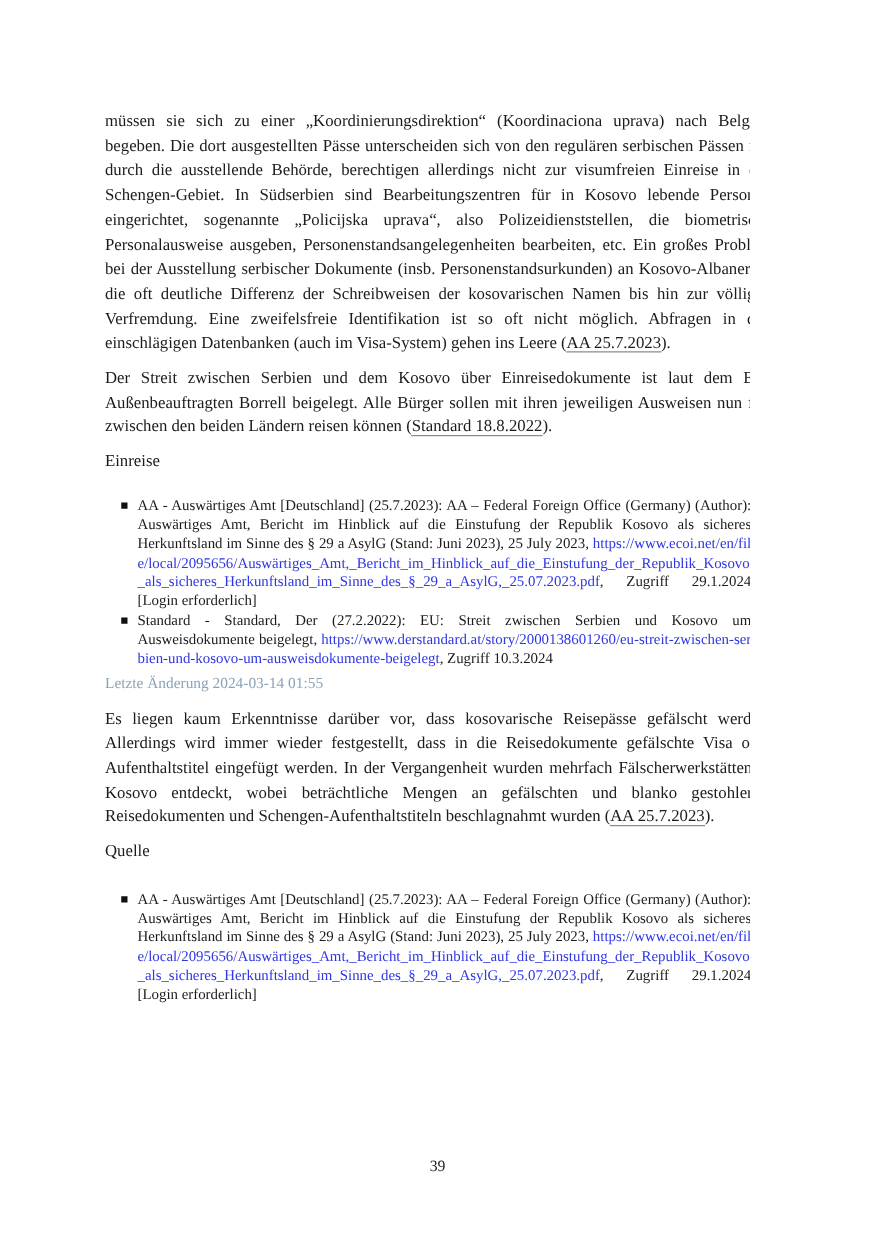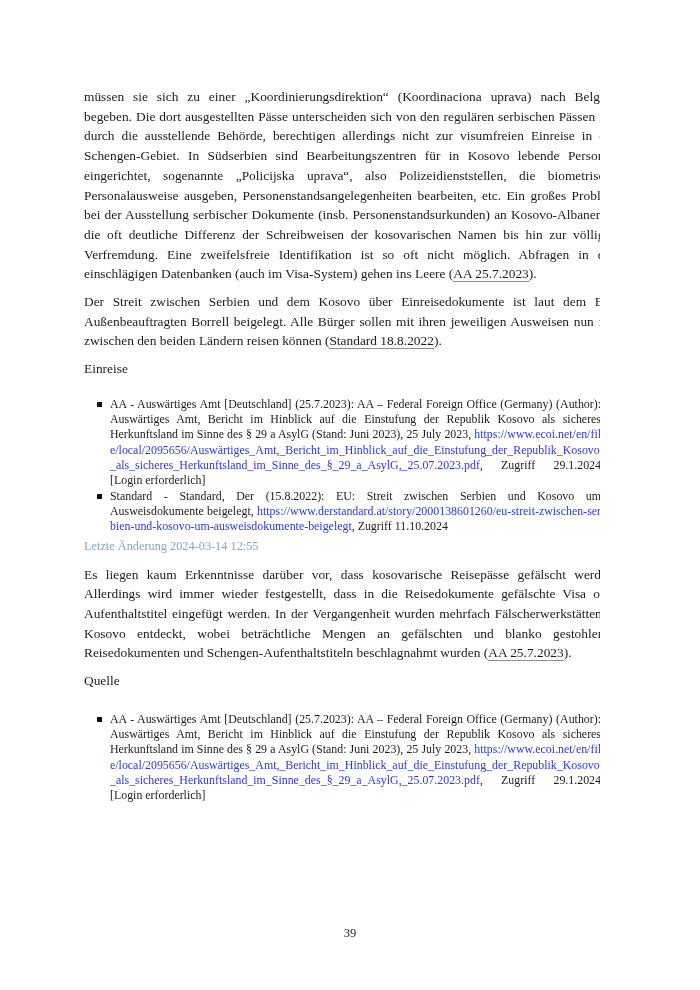--- a/index.html
+++ b/index.html
@@ -80,25 +80,25 @@
   <main class="content">
 
     <p class="para"><span>müssen sie sich zu einer „Koordinierungsdirektion“ (Koordinaciona uprava) nach Belgrad begeben. Die dort ausgestellten Pässe unterscheiden sich von den regulären serbischen Pässen nur durch die ausstellende Behörde, berechtigen allerdings nicht zur visumfreien Einreise in das Schengen-Gebiet. In Südserbien sind Bearbeitungszentren für in Kosovo lebende Personen eingerichtet, sogenannte „Policijska uprava“, also Polizeidienststellen, die biometrische Personalausweise ausgeben, Personenstandsangelegenheiten bearbeiten, etc. Ein großes Problem bei der Ausstellung serbischer Dokumente (insb. Personenstandsurkunden) an Kosovo-Albaner ist die oft deutliche Differenz der Schreibweisen der kosovarischen Namen bis hin zur völligen Verfremdung. Eine zweifelsfreie Identifikation ist so oft nicht möglich. Abfragen in den einschlägigen Datenbanken (auch im Visa-System) gehen ins Leere (</span><a class="ref">AA 25.7.2023</a><span>).</span></p>
 
     <p class="para"><span>Der Streit zwischen Serbien und dem Kosovo über Einreisedokumente ist laut dem EU-Außenbeauftragten Borrell beigelegt. Alle Bürger sollen mit ihren jeweiligen Ausweisen nun frei zwischen den beiden Ländern reisen können (</span><a class="ref">Standard 18.8.2022</a><span>).</span></p>
 
     <div class="src-label">Einreise</div>
 
     <ul class="src-list">
       <li><span>AA - Auswärtiges Amt [Deutschland] (25.7.2023): AA – Federal Foreign Office (Germany) (Author): Auswärtiges Amt, Bericht im Hinblick auf die Einstufung der Republik Kosovo als sicheres Herkunftsland im Sinne des § 29 a AsylG (Stand: Juni 2023), 25 July 2023, </span><a class="link">https://www.ecoi.net/en/file/local/2095656/Auswärtiges_Amt,_Bericht_im_Hinblick_auf_die_Einstufung_der_Republik_Kosovo_als_sicheres_Herkunftsland_im_Sinne_des_§_29_a_AsylG,_25.07.2023.pdf</a><span>, Zugriff 29.1.2024 [Login erforderlich]</span></li>
-      <li><span>Standard - Standard, Der (15.8.2022): EU: Streit zwischen Serbien und Kosovo um Ausweisdokumente beigelegt, </span><a class="link">https://www.derstandard.at/story/2000138601260/eu-streit-zwischen-serbien-und-kosovo-um-ausweisdokumente-beigelegt</a><span>, Zugriff 11.10.2024</span></li>
+      <li><span>Standard - Standard, Der (27.2.2022): EU: Streit zwischen Serbien und Kosovo um Ausweisdokumente beigelegt, </span><a class="link">https://www.derstandard.at/story/2000138601260/eu-streit-zwischen-serbien-und-kosovo-um-ausweisdokumente-beigelegt</a><span>, Zugriff 10.3.2024</span></li>
     </ul>
 
 
-    <div class="last-modified">Letzte Änderung 2024-03-14 12:55</div>
+    <div class="last-modified">Letzte Änderung 2024-03-14 01:55</div>
 
     <p class="para para-forged"><span>Es liegen kaum Erkenntnisse darüber vor, dass kosovarische Reisepässe gefälscht werden. Allerdings wird immer wieder festgestellt, dass in die Reisedokumente gefälschte Visa oder Aufenthaltstitel eingefügt werden. In der Vergangenheit wurden mehrfach Fälscherwerkstätten in Kosovo entdeckt, wobei beträchtliche Mengen an gefälschten und blanko gestohlenen Reisedokumenten und Schengen-Aufenthaltstiteln beschlagnahmt wurden (</span><a class="ref">AA 25.7.2023</a><span>).</span></p>
 
     <div class="src-label src-label-quelle">Quelle</div>
 
     <ul class="src-list src-list-2">
       <li><span>AA - Auswärtiges Amt [Deutschland] (25.7.2023): AA – Federal Foreign Office (Germany) (Author): Auswärtiges Amt, Bericht im Hinblick auf die Einstufung der Republik Kosovo als sicheres Herkunftsland im Sinne des § 29 a AsylG (Stand: Juni 2023), 25 July 2023, </span><a class="link">https://www.ecoi.net/en/file/local/2095656/Auswärtiges_Amt,_Bericht_im_Hinblick_auf_die_Einstufung_der_Republik_Kosovo_als_sicheres_Herkunftsland_im_Sinne_des_§_29_a_AsylG,_25.07.2023.pdf</a><span>, Zugriff 29.1.2024 [Login erforderlich]</span></li>
     </ul>
 
   </main>

